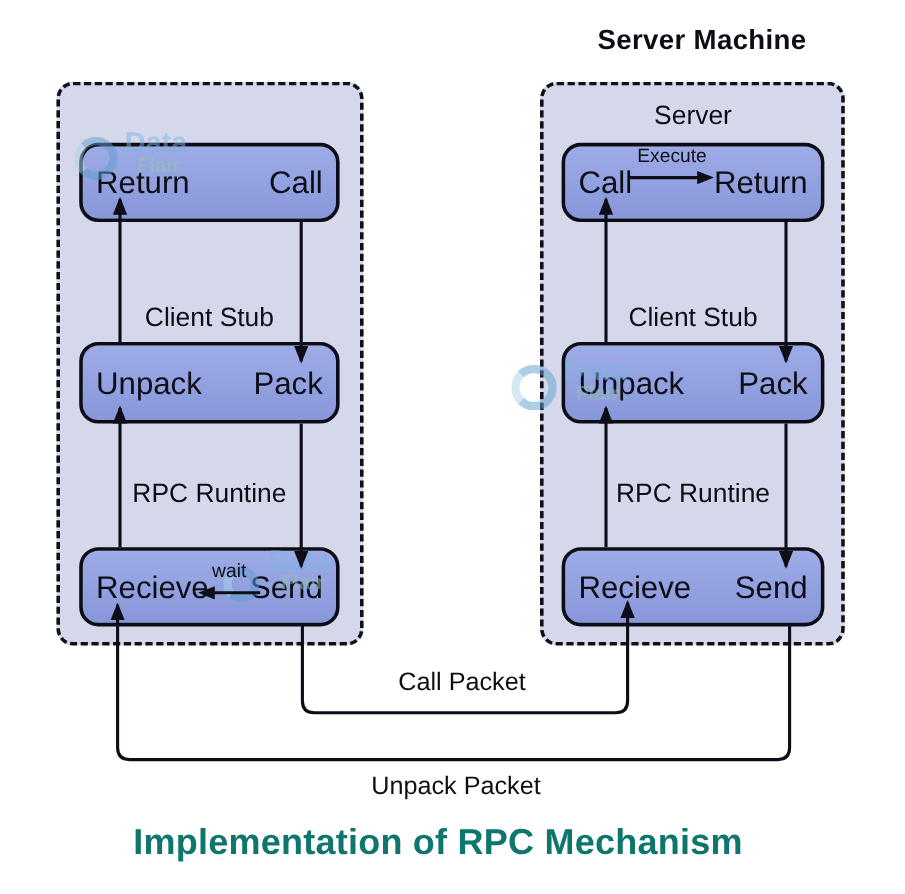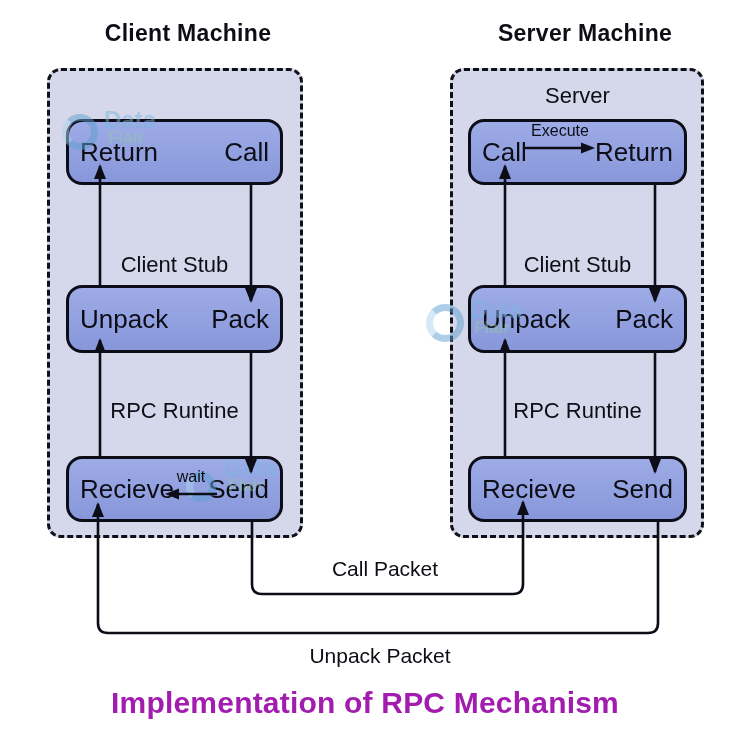--- a/index.html
+++ b/index.html
@@ -40,40 +40,39 @@
   }
   .mid .mid-label{font-size:16px;line-height:17px;}
   .mid svg{display:block;margin-top:3px;}
   .packet-label{
     position:absolute;font-size:21px;text-align:center;z-index:2;
   }
   .call-packet-label{left:285px;top:557px;width:200px;}
   .result-packet-label{left:280px;top:644px;width:200px;}
   .diagram-title{
     position:absolute;left:0;top:686px;width:730px;text-align:center;
-    font-size:30px;font-weight:bold;color:#a21caf;z-index:2;letter-spacing:.2px;
+    font-size:30px;font-weight:bold;color:#0f766e;z-index:2;letter-spacing:.2px;
   }
   .watermark{
     position:absolute;display:flex;opacity:.5;z-index:3;pointer-events:none;
   }
   .wm-ring{
     box-sizing:border-box;border-radius:50%;
     border:7px solid #5f9fd0;border-left-color:#aad5ec;flex:none;
   }
-  .wm-text{display:flex;flex-direction:column;line-height:1;}
+  .wm-text{display:flex;flex-direction:column;line-height:1;text-align:center;}
   .wm-word1{font-size:24px;font-weight:bold;color:#7cb6e0;}
   .wm-word2{font-size:17px;font-weight:bold;color:#93c7ad;margin:-3px 0 0 4px;}
   .flow-layer{position:absolute;left:0;top:0;z-index:4;pointer-events:none;}
 </style>
 </head>
 <body>
 
 <div class="canvas">
 
-  <div class="machine-header hdr-left">Client Machine</div>
   <div class="machine-header hdr-right">Server Machine</div>
 
   <div class="machine machine-left"></div>
   <div class="machine machine-right"></div>
 
   <div class="section-label col-left row2-label">Client Stub</div>
   <div class="section-label col-left row3-label">RPC Runtine</div>
 
   <div class="section-label col-right row1-label">Server</div>
   <div class="section-label col-right row2-label">Client Stub</div>

